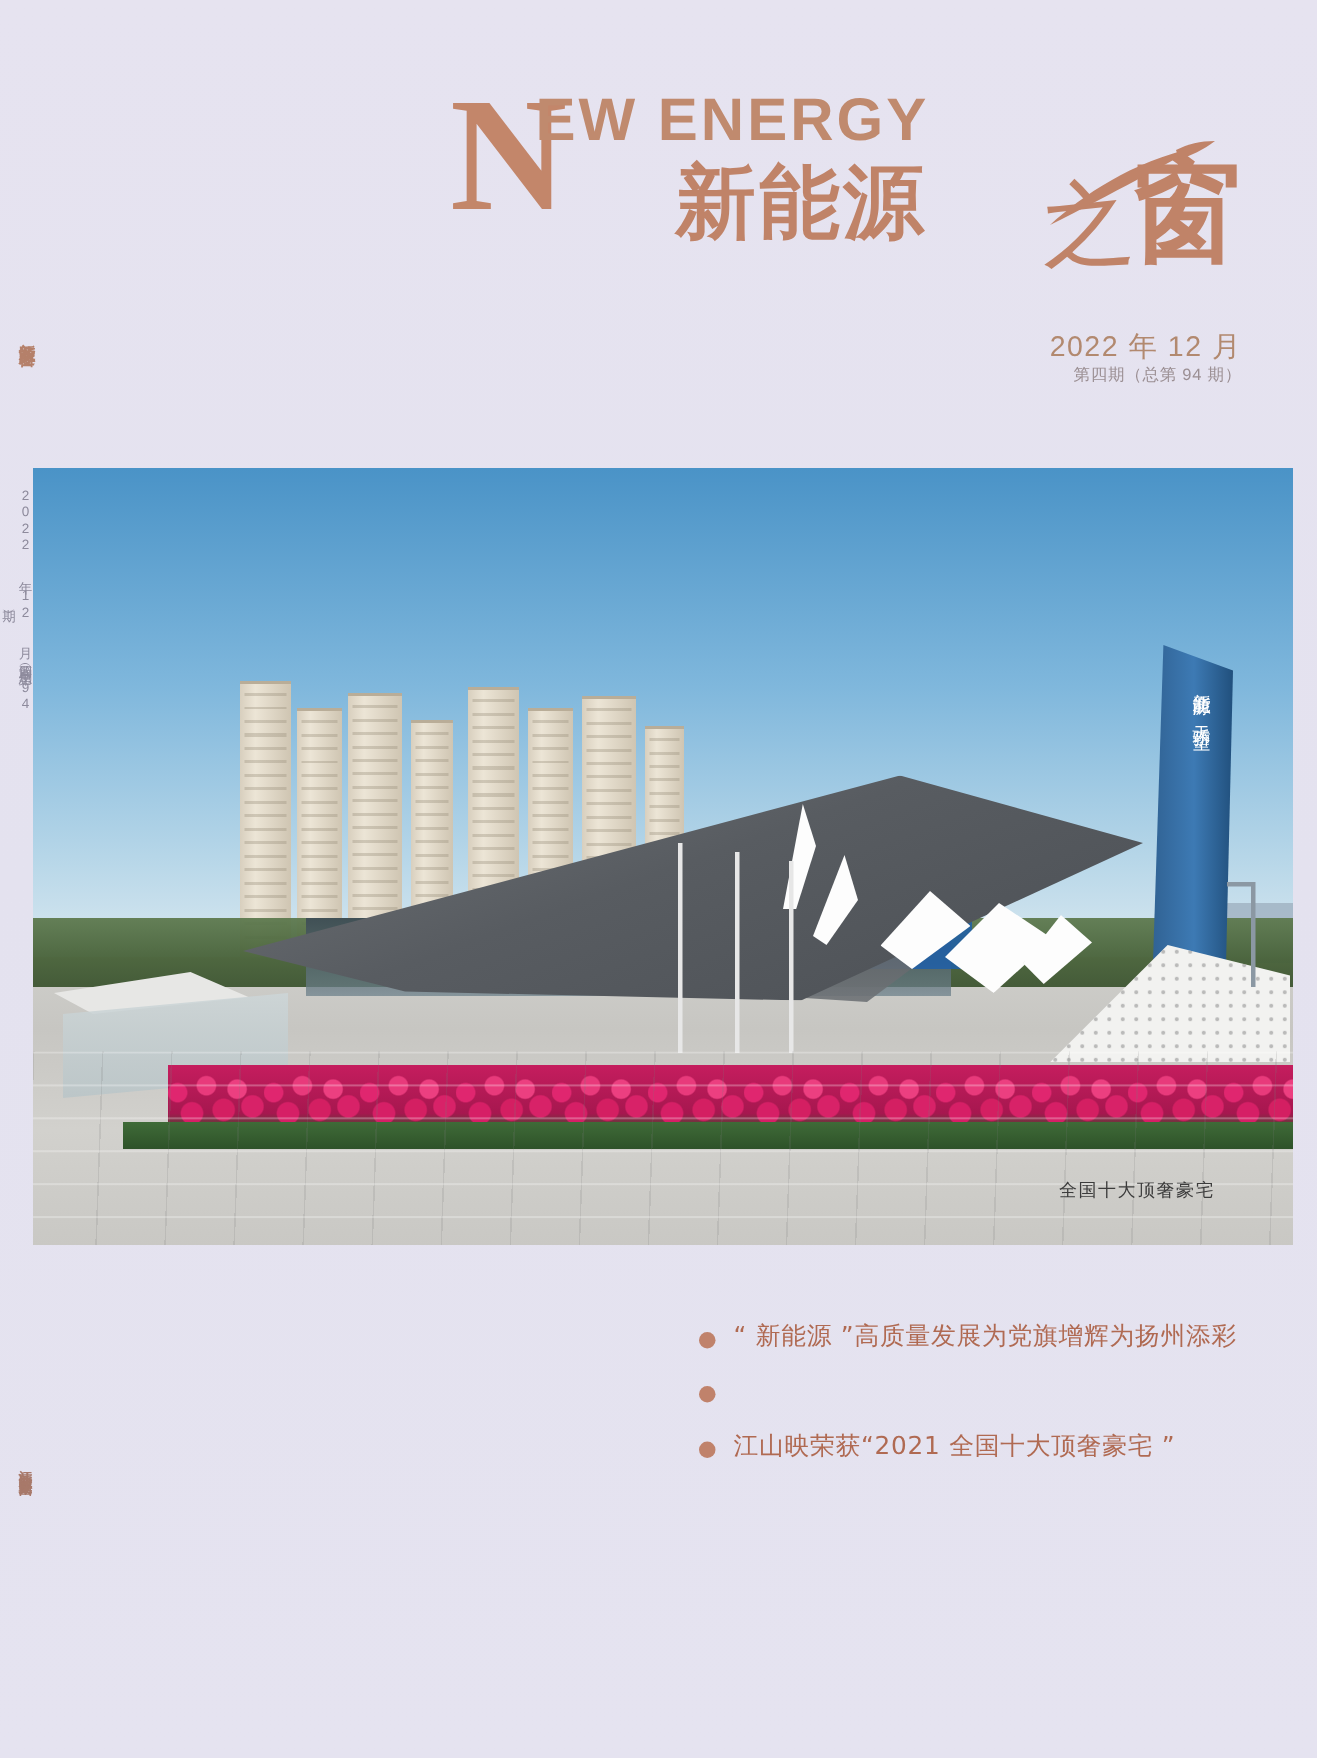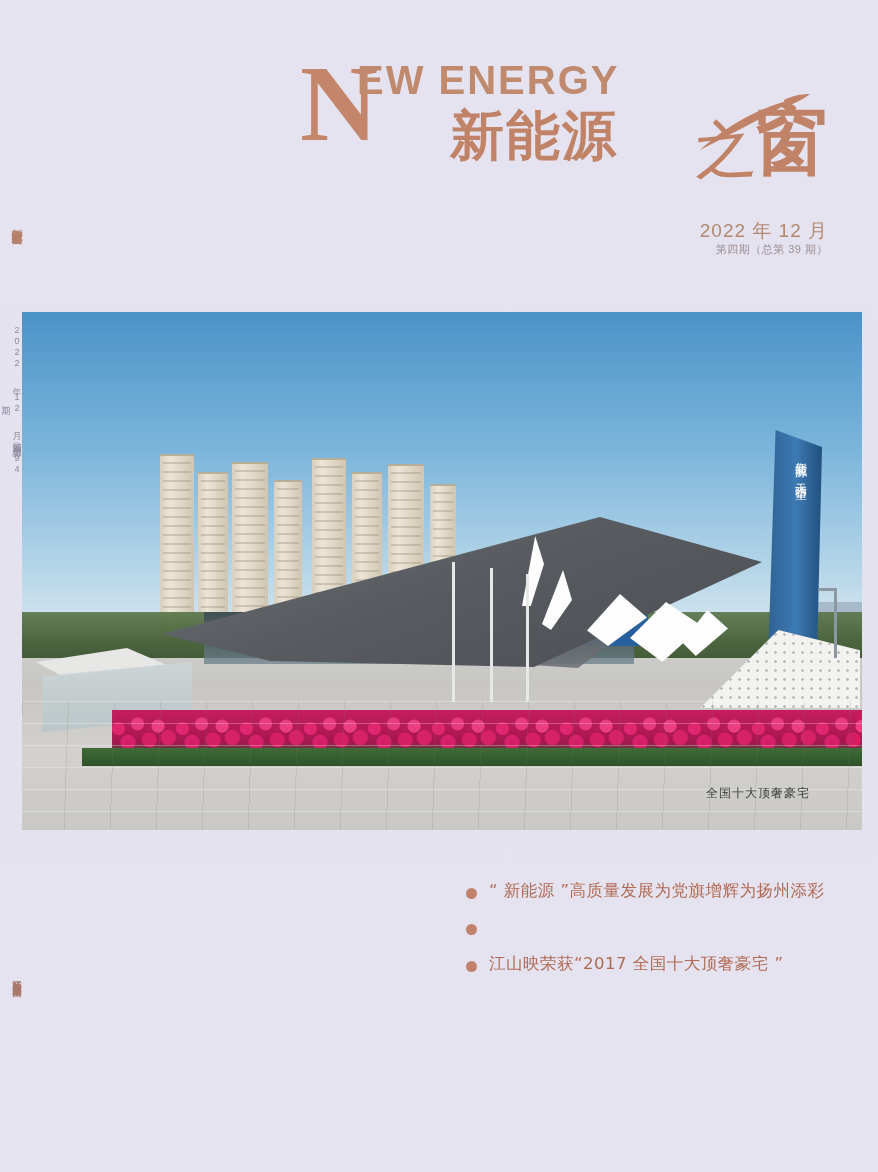--- a/index.html
+++ b/index.html
@@ -438,21 +438,21 @@
     <div class="cn-title">新能源</div>
     <div class="zhi">之</div>
     <div class="chuang">窗</div>
     <svg class="swoosh" width="120" height="70" viewBox="0 0 120 70">
       <path d="M8 56 C30 36 62 14 106 4 C84 16 52 34 8 56 Z" fill="#c08368"></path>
       <path d="M92 6 C100 2 108 0 118 0 C110 6 102 10 94 12 Z" fill="#c08368"></path>
     </svg>
   </div>
 
   <div class="issue-date">2022 年 12 月</div>
-  <div class="issue-no">第四期（总第 39 期）</div>
+  <div class="issue-no">第四期（总第 94 期）</div>
 
   <div class="photo">
     <div class="sky"></div>
     <div class="ground"></div>
 
     <div class="tower tw1"></div>
     <div class="tower tw2"></div>
     <div class="tower tw3"></div>
     <div class="tower tw4"></div>
     <div class="tower tw5"></div>
@@ -496,17 +496,17 @@
   <div class="toc">
     <div class="toc-item">
       <div class="bullet"></div>
       <div class="toc-text">“ 新能源 ”高质量发展为党旗增辉为扬州添彩</div>
     </div>
     <div class="toc-item">
       <div class="bullet"></div>
     </div>
     <div class="toc-item">
       <div class="bullet"></div>
-      <div class="toc-text">江山映荣获“2017 全国十大顶奢豪宅 ”</div>
+      <div class="toc-text">江山映荣获“2021 全国十大顶奢豪宅 ”</div>
     </div>
   </div>
 
 </div>
 
 </body></html>

